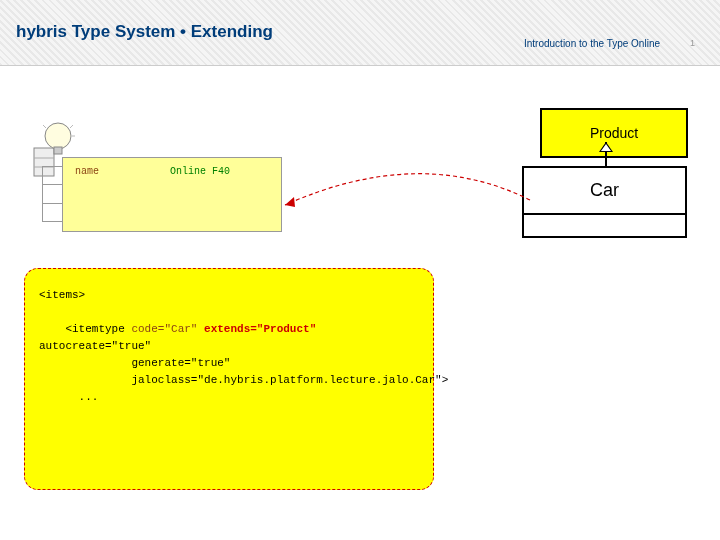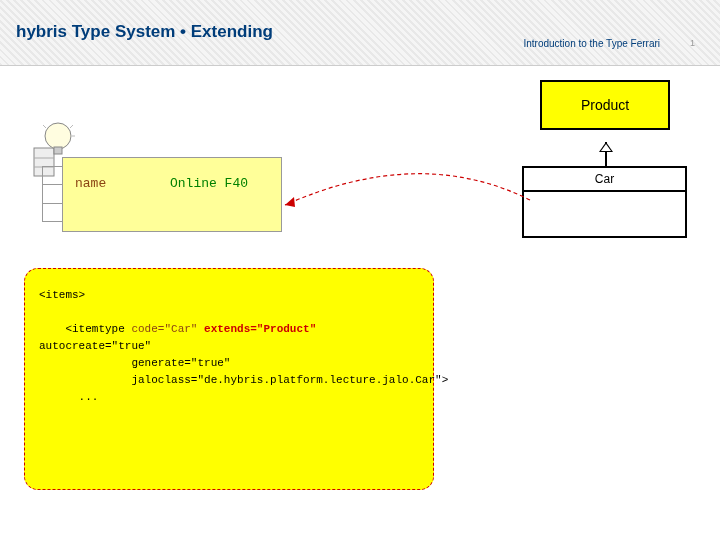--- a/index.html
+++ b/index.html
@@ -10,32 +10,32 @@
       height: 66px;
       border-bottom: 1px solid #ccc;
       position: relative;
       padding: 12px 16px;
     }
     .title { color: #003d7a; font-size: 17px; font-weight: bold; margin-top: 10px; }
     .subtitle { color: #003d7a; font-size: 10px; position: absolute; right: 60px; top: 38px; }
     .page-num { color: #999; font-size: 9px; position: absolute; right: 25px; top: 38px; }
     
     .product-box {
-      position: absolute; top: 80px; left: 540px;
-      width: 130px; height: 50px;
+      position: absolute; top: 108px; left: 540px;
+      width: 148px; height: 50px;
       background: #ffff00; border: 2px solid #000;
       display: flex; align-items: center; justify-content: center;
       font-size: 14px;
     }
     .car-box {
       position: absolute; top: 166px; left: 522px;
       width: 165px; height: 72px;
       border: 2px solid #000; background: #fff; text-align: center;
     }
-    .car-head { border-bottom: 2px solid #000; padding: 4px; font-size: 12px; }
+    .car-head { border-bottom: 2px solid #000; padding: 12px; font-size: 18px; }
     .inherit-line {
       position: absolute; top: 142px; left: 605px;
       width: 2px; height: 24px; background: #000;
     }
     .inherit-tri {
       position: absolute; top: 142px; left: 599px;
       width: 0; height: 0;
       border-left: 7px solid transparent;
       border-right: 7px solid transparent;
       border-bottom: 10px solid #000;
@@ -59,22 +59,22 @@
       width: 22px; height: 56px; border: 1px solid #999;
       display: flex; flex-direction: column;
     }
     .grid-strip div { flex: 1; border-bottom: 1px solid #999; }
     .grid-strip div:last-child { border-bottom: none; }
     
     .detail-box {
       position: absolute; top: 157px; left: 62px;
       width: 220px; height: 75px;
       background: #ffff99; border: 1px solid #999;
-      padding: 18px 12px;
-      font-family: 'Courier New', monospace; font-size: 13px;
+      padding: 8px 12px;
+      font-family: 'Courier New', monospace; font-size: 10px;
     }
     .detail-row { display: flex; margin-bottom: 10px; }
     .detail-key { color: #8b4513; width: 95px; }
     .detail-val { color: #008000; }
     
     .code-box {
       position: absolute; top: 268px; left: 24px;
       width: 410px; height: 222px;
       background: #ffff00;
       border: 1.5px dashed #c00;
@@ -89,21 +89,21 @@
     .arrow-curve {
       position: absolute; top: 155px; left: 280px;
       width: 260px; height: 60px; pointer-events: none;
     }
   </style>
 </head>
 <body>
 
 <div class="header">
   <div class="title">hybris Type System • Extending</div>
-  <div class="subtitle">Introduction to the Type Ferrari</div>
+  <div class="subtitle">Introduction to the Type Online</div>
   <div class="page-num">1</div>
 </div>
 
 <div class="product-box">
   <span>Product</span>
 </div>
 <div class="inherit-line"></div>
 <div class="inherit-tri"></div>
 <div class="car-box">
   <div class="car-head">Car</div>

